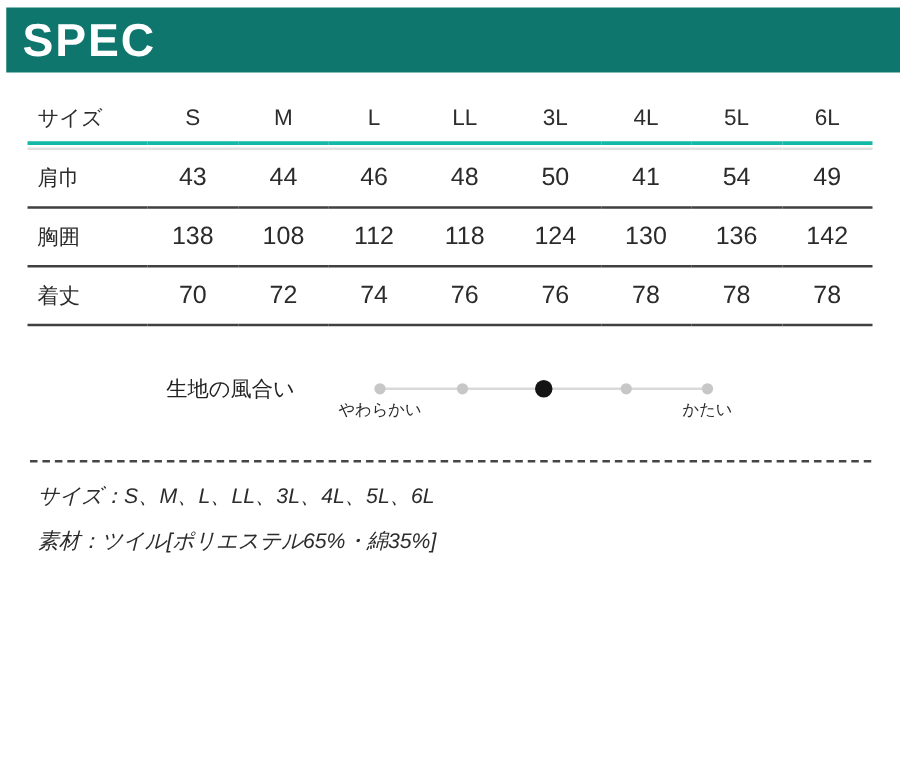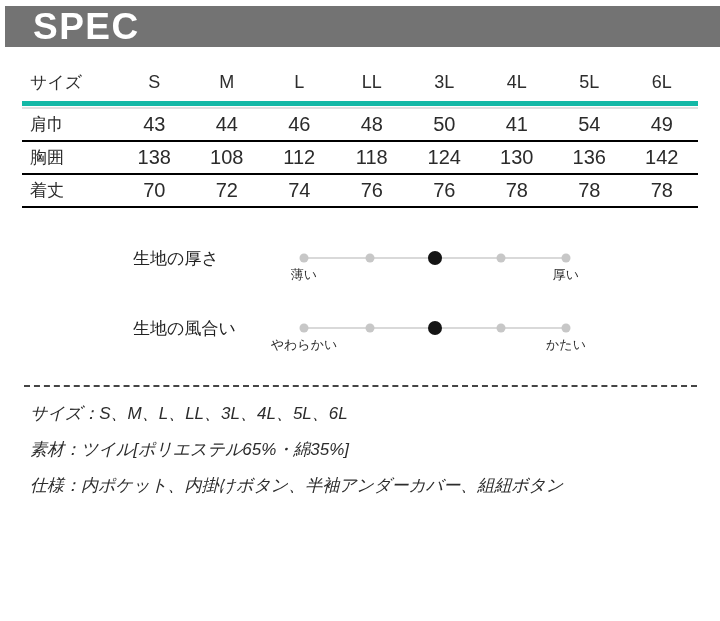--- a/index.html
+++ b/index.html
@@ -6,57 +6,57 @@
   html, body {
     width: 720px; height: 621px;
     background: #ffffff;
     font-family: "Liberation Sans", "DejaVu Sans", sans-serif;
     color: #2d2d2d;
     overflow: hidden;
   }
   
   .spec-bar {
     margin: 6px 0 0 5px;
-    height: 41px;
-    background: #737373;
+    height: 52px;
+    background: #0f766e;
     display: flex;
     align-items: center;
-    padding-left: 28px;
+    padding-left: 13px;
   }
   .spec-bar .title {
     color: #ffffff;
     font-size: 37px;
     font-weight: bold;
     letter-spacing: 1.5px;
     line-height: 1;
   }
   
   .table-wrap { margin: 18px 22px 0 22px; }
   table.size-table {
     width: 100%;
     border-collapse: collapse;
     table-layout: fixed;
   }
   .size-table th {
     height: 38px;
     font-weight: normal;
     font-size: 18px;
     color: #2d2d2d;
-    border-bottom: 5px solid #14b8a6;
+    border-bottom: 3px solid #14b8a6;
     text-align: center;
     vertical-align: middle;
   }
   .size-table th.row-head { text-align: left; padding-left: 8px; font-size: 17px; }
   .size-table tr.rule-gap td {
     height: 5px;
     border-bottom: 2px solid #e0e0e0;
   }
   .size-table td {
-    height: 33px;
-    border-bottom: 2px solid #000000;
+    height: 47px;
+    border-bottom: 2px solid #404040;
     font-size: 20px;
     text-align: center;
     vertical-align: middle;
     color: #2b2b2b;
   }
   .size-table td.row-label {
     text-align: left;
     padding-left: 8px;
     font-size: 17px;
   }
@@ -185,32 +185,20 @@
         <td>76</td>
         <td>78</td>
         <td>78</td>
         <td>78</td>
       </tr>
     </tbody>
   </table>
 </div>
 
 <div class="scales">
-  <div class="scale-row">
-    <div class="scale-label">生地の厚さ</div>
-    <div class="scale-track">
-        <span class="dot" style="left: 0%;"></span>
-        <span class="dot" style="left: 25%;"></span>
-        <span class="dot active" style="left: 50%;"></span>
-        <span class="dot" style="left: 75%;"></span>
-        <span class="dot" style="left: 100%;"></span>
-      </div>
-    <div class="scale-end-label left">薄い</div>
-    <div class="scale-end-label right">厚い</div>
-  </div>
   <div class="scale-row">
     <div class="scale-label">生地の風合い</div>
     <div class="scale-track">
         <span class="dot" style="left: 0%;"></span>
         <span class="dot" style="left: 25%;"></span>
         <span class="dot active" style="left: 50%;"></span>
         <span class="dot" style="left: 75%;"></span>
         <span class="dot" style="left: 100%;"></span>
       </div>
     <div class="scale-end-label left">やわらかい</div>
@@ -220,16 +208,13 @@
 
 <div class="dashed-divider"></div>
 
 <div class="details">
   <div class="detail-line">
     <span>サイズ：</span><span>S、M、L、LL、3L、4L、5L、6L</span>
   </div>
   <div class="detail-line">
     <span>素材：</span><span>ツイル[ポリエステル65%・綿35%]</span>
   </div>
-  <div class="detail-line">
-    <span>仕様：</span><span>内ポケット、内掛けボタン、半袖アンダーカバー、組紐ボタン</span>
-  </div>
 </div>
 
 </body></html>

